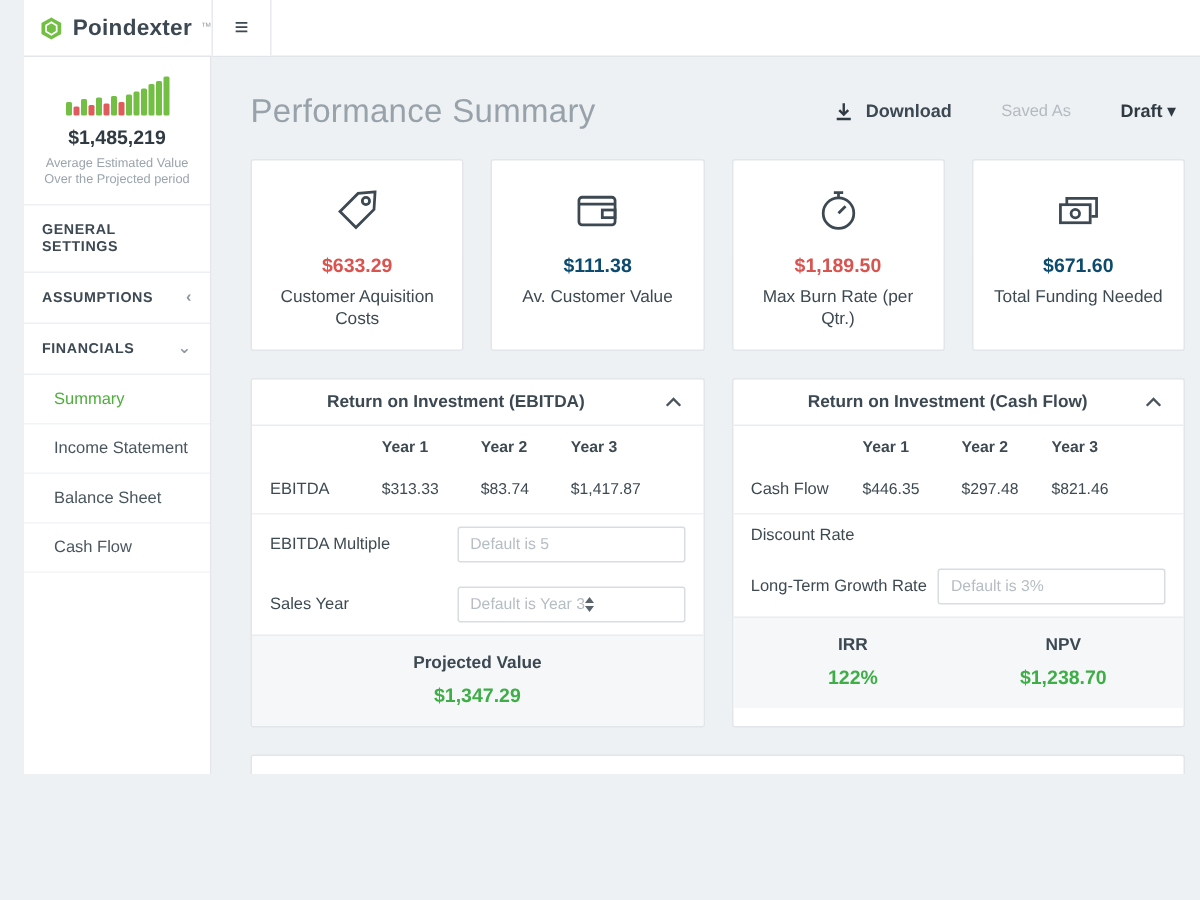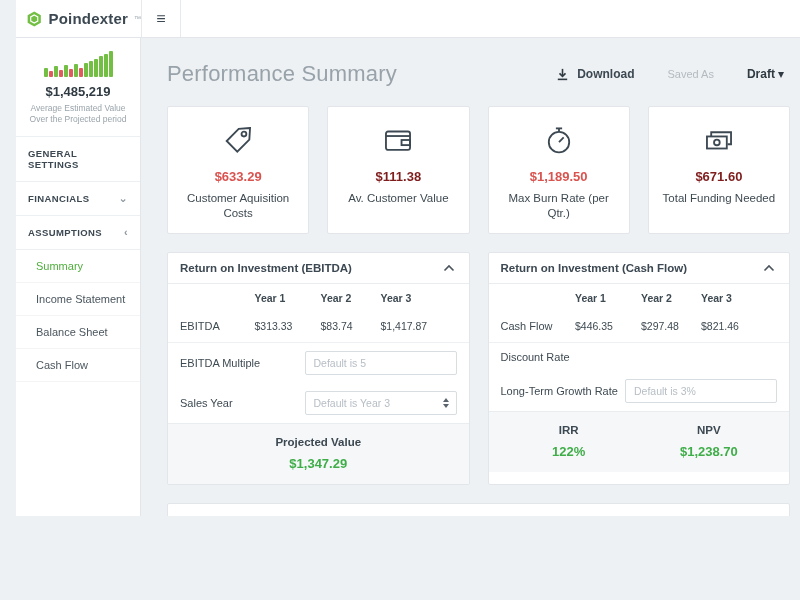--- a/index.html
+++ b/index.html
@@ -42,41 +42,41 @@
   .draft-btn{background:none;border:none;cursor:pointer;font-family:inherit;
              font-size:12px;font-weight:700;color:#2f3a42;display:flex;align-items:center;gap:3px;}
 
   
   .cards-row{display:flex;gap:18px;margin-bottom:18px;}
   .card{flex:1;background:#fff;border:1px solid #e2e6ea;border-radius:2px;padding:14px 8px 12px;
         display:flex;flex-direction:column;align-items:center;text-align:center;box-sizing:border-box;}
   .card-icon{height:38px;display:flex;align-items:center;justify-content:center;margin-bottom:10px;}
   .card-value{font-size:13px;font-weight:700;margin-bottom:7px;}
   .card-value.neg{color:#d9534f;}
-  .card-value.pos{color:#7f1d1d;}
+  .card-value.pos{color:#0c4a6e;}
   .card-label{font-size:11.5px;color:#3e4a52;line-height:1.3;}
 
   
   .panels-row{display:flex;gap:18px;margin-bottom:18px;}
   .panel{flex:1;background:#fff;border:1px solid #e2e6ea;border-radius:2px;overflow:hidden;}
   .panel-header{display:flex;align-items:center;justify-content:space-between;padding:9px 12px;border-bottom:1px solid #e9edf0;}
-  .panel-title{font-size:11.5px;font-weight:700;color:#3c4852;}
+  .panel-title{font-size:11.5px;font-weight:700;color:#3c4852;margin-left:38px;}
   .collapse-btn{background:none;border:none;cursor:pointer;padding:2px;display:flex;}
   .grid-row{display:grid;grid-template-columns:1fr 66px 60px 76px;align-items:center;padding:8px 12px;}
   .grid-row .cell{font-size:10.5px;text-align:left;color:#3e4a52;}
   .grid-row .cell.head{font-weight:700;font-size:10.5px;}
   .grid-row .cell.rowlab{text-align:left;font-size:11px;}
   .grid-row.valrow{border-bottom:1px solid #eef1f3;padding-bottom:10px;}
   .input-row{display:flex;align-items:center;justify-content:space-between;padding:8px 12px;}
   .input-label{font-size:11px;color:#3e4a52;}
   .text-input{width:152px;height:24px;border:1px solid #d8dde1;border-radius:2px;box-sizing:border-box;
               font-family:inherit;font-size:10.5px;color:#3e4a52;padding:0 8px;background:#fff;}
   .text-input::placeholder{color:#b6bec4;}
   .select-box{width:152px;height:24px;border:1px solid #d8dde1;border-radius:2px;box-sizing:border-box;background:#fff;
-              display:flex;align-items:center;justify-content:space-between;padding:0 7px 0 8px;cursor:pointer;}
+              display:flex;align-items:center;justify-content:flex-start;padding:0 7px 0 8px;cursor:pointer;}
   .select-placeholder{font-size:10.5px;color:#b6bec4;}
   .stepper{display:flex;flex-direction:column;gap:2px;}
   .tri-up{width:0;height:0;border-left:3.5px solid transparent;border-right:3.5px solid transparent;border-bottom:4px solid #5a646c;}
   .tri-down{width:0;height:0;border-left:3.5px solid transparent;border-right:3.5px solid transparent;border-top:4px solid #5a646c;}
   .panel-footer{border-top:1px solid #e9edf0;background:#f5f7f8;padding:12px 10px 13px;}
   .footer-block{text-align:center;}
   .footer-label{font-size:11.5px;font-weight:700;color:#3c4852;margin-bottom:8px;}
   .footer-value{font-size:13px;font-weight:700;color:#3fae49;}
   .footer-cols{display:grid;grid-template-columns:1fr 1fr;}
 
@@ -140,26 +140,26 @@
         <div class="side-value">$1,485,219</div>
         <div class="side-caption">
           <span>Average Estimated Value</span><br>
           <span>Over the Projected period</span>
         </div>
       </div>
       <div class="nav-item">
         <span>GENERAL SETTINGS</span>
       </div>
       <div class="nav-item">
+        <span>ASSUMPTIONS</span>
+        <span class="nav-chevron">‹</span>
+      </div>
+      <div class="nav-item">
         <span>FINANCIALS</span>
         <span class="nav-chevron">⌄</span>
-      </div>
-      <div class="nav-item">
-        <span>ASSUMPTIONS</span>
-        <span class="nav-chevron">‹</span>
       </div>
       <div class="sub-item active">
         <span>Summary</span>
       </div>
       <div class="sub-item">
         <span>Income Statement</span>
       </div>
       <div class="sub-item">
         <span>Balance Sheet</span>
       </div>

